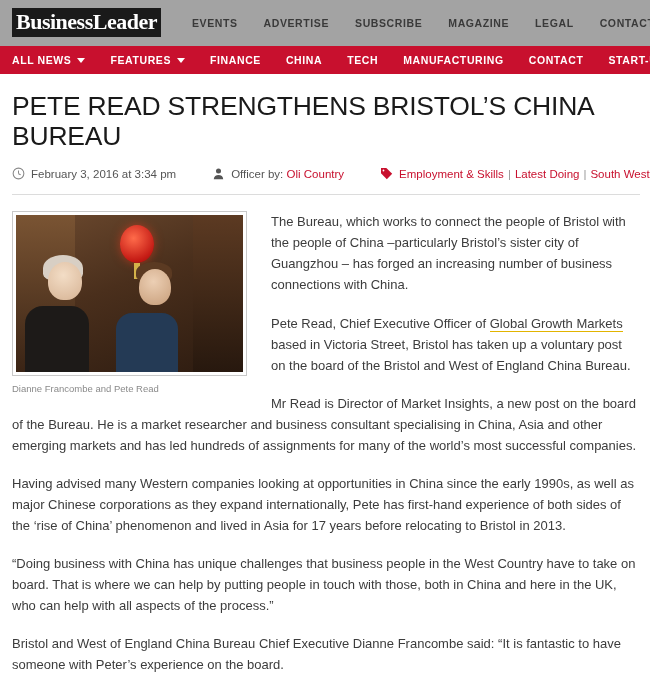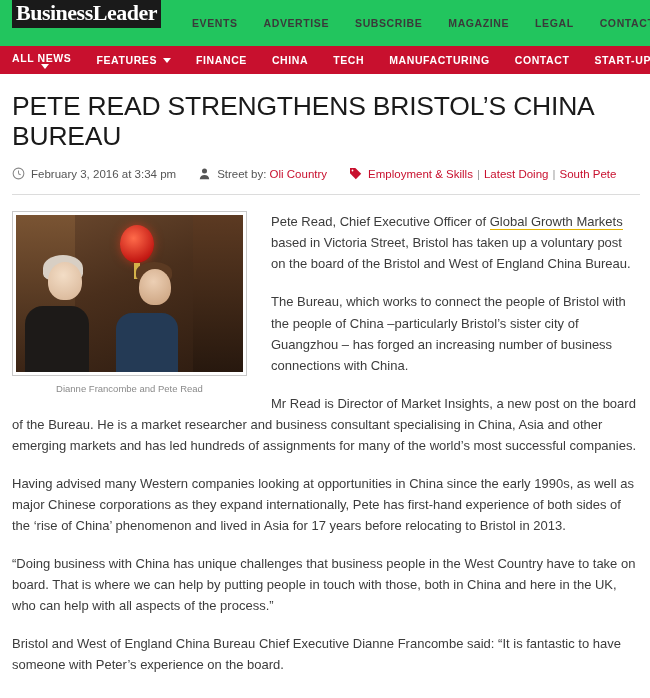--- a/index.html
+++ b/index.html
@@ -7,22 +7,23 @@
     margin: 0; padding: 0;
     width: 650px; height: 698px;
     background: #ffffff;
     font-family: "Liberation Sans", sans-serif;
     color: #333;
     overflow: hidden;
   }
   
   .top-bar {
     height: 46px;
-    background: #22c55e;
+    background: #a3a3a3;
     display: flex;
+    align-items: center;
     padding: 0 10px 0 12px;
     border-bottom: 0;
   }
   .logo {
     font-size: 23px;
     font-weight: bold;
     color: #1a1a1a;
     letter-spacing: -0.5px;
     font-family: "Liberation Serif", serif;
     white-space: nowrap;
@@ -69,21 +70,21 @@
     font-size: 10.5px;
     font-weight: bold;
     letter-spacing: 0.6px;
     text-decoration: none;
     padding: 0 13px 0 0;
     margin-right: 12px;
     white-space: nowrap;
     display: inline-flex;
     align-items: center;
   }
-  .red-nav a:first-child { padding-left: 0; flex-direction: column; }
+  .red-nav a:first-child { padding-left: 0; }
   .caret {
     display: inline-block;
     margin-left: 6px;
     width: 0; height: 0;
     border-left: 4px solid transparent;
     border-right: 4px solid transparent;
     border-top: 5px solid #ffffff;
   }
   
   .article { padding: 18px 10px 0 12px; }
@@ -95,35 +96,34 @@
     letter-spacing: -0.2px;
     line-height: 1.12;
     font-family: "Liberation Sans", sans-serif;
   }
   .meta {
     display: flex;
     align-items: center;
     font-size: 11.5px;
     color: #555;
     flex-wrap: nowrap;
-    gap: 0;
+    gap: 14px;
     padding-bottom: 14px;
     border-bottom: 1px solid #dcdcdc;
     margin-bottom: 0;
   }
   .meta .item { display: flex; align-items: center; margin-right: 22px; white-space: nowrap; }
   .meta .icon { margin-right: 6px; display: inline-flex; }
   .meta a { color: #c8102e; text-decoration: none; }
   .meta .sep { color: #999; padding: 0 4px; }
   .body-wrap { padding-top: 16px; }
   .figure {
     float: left;
     width: 235px;
     margin: 0 24px 6px 0;
-    text-align: center;
   }
   .figure .imgbox {
     width: 235px;
     height: 165px;
     border: 1px solid #c9c9c9;
     padding: 3px;
     background: #fff;
     overflow: hidden;
   }
   .photo {
@@ -244,36 +244,36 @@
       <span>February 3, 2016 at 3:34 pm</span>
     </span>
 
     <span class="item">
       <span class="icon">
         <svg width="13" height="13" viewBox="0 0 16 16">
             <circle cx="8" cy="5" r="3.1" fill="#555"></circle>
             <path d="M2.2 15c0-3.4 2.6-5.3 5.8-5.3s5.8 1.9 5.8 5.3z" fill="#555"></path>
           </svg>
       </span>
-      <span>Street by:</span>&nbsp;
+      <span>Officer by:</span>&nbsp;
       <a href="#">Oli Country</a>
     </span>
 
     <span class="item">
       <span class="icon">
         <svg width="13" height="13" viewBox="0 0 16 16">
             <path d="M1.2 1.2h6.6L15 8.4l-6.6 6.6L1.2 7.8z" fill="#c8102e"></path>
             <circle cx="4.3" cy="4.3" r="1.1" fill="#fff"></circle>
           </svg>
       </span>
       <a href="#">Employment &amp; Skills</a>
       <span class="sep">|</span>
       <a href="#">Latest Doing</a>
       <span class="sep">|</span>
-      <a href="#">South Pete</a>
+      <a href="#">South West</a>
     </span>
   </div>
 
   <div class="body-wrap">
     <div class="figure">
       <div class="imgbox">
         <div class="photo">
           <div class="wall-l"></div>
             <div class="wall-r"></div>
           <div class="lantern"></div>
@@ -281,21 +281,21 @@
             <div class="hair-a"></div>
             <div class="head-a"></div>
           <div class="body-b"></div>
             <div class="hair-b"></div>
             <div class="head-b"></div>
         </div>
       </div>
       <div class="caption">Dianne Francombe and Pete Read</div>
     </div>
 
+    <p class="para">The Bureau, which works to connect the people of Bristol with the people of China –particularly Bristol’s sister city of Guangzhou – has forged an increasing number of business connections with China.</p>
+
     <p class="para"><span>Pete Read, Chief Executive Officer of </span><a class="link" href="#">Global Growth Markets</a><span> based in Victoria Street, Bristol has taken up a voluntary post on the board of the Bristol and West of England China Bureau.</span></p>
-
-    <p class="para">The Bureau, which works to connect the people of Bristol with the people of China –particularly Bristol’s sister city of Guangzhou – has forged an increasing number of business connections with China.</p>
     <p class="para">Mr Read is Director of Market Insights, a new post on the board of the Bureau. He is a market researcher and business consultant specialising in China, Asia and other emerging markets and has led hundreds of assignments for many of the world’s most successful companies.</p>
     <p class="para">Having advised many Western companies looking at opportunities in China since the early 1990s, as well as major Chinese corporations as they expand internationally, Pete has first-hand experience of both sides of the ‘rise of China’ phenomenon and lived in Asia for 17 years before relocating to Bristol in 2013.</p>
     <p class="para">“Doing business with China has unique challenges that business people in the West Country have to take on board. That is where we can help by putting people in touch with those, both in China and here in the UK, who can help with all aspects of the process.”</p>
     <p class="para">Bristol and West of England China Bureau Chief Executive Dianne Francombe said: “It is fantastic to have someone with Peter’s experience on the board.</p>
   </div>
 </div>
 
 </body></html>

